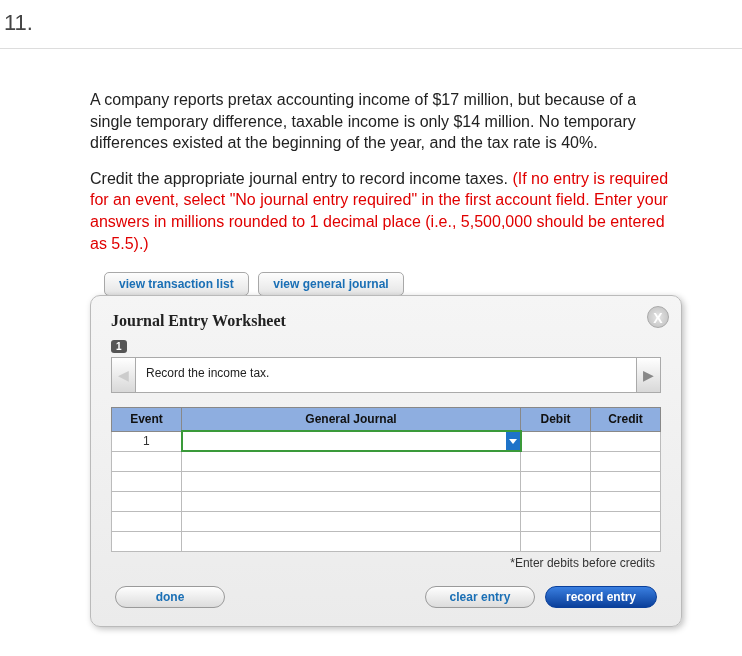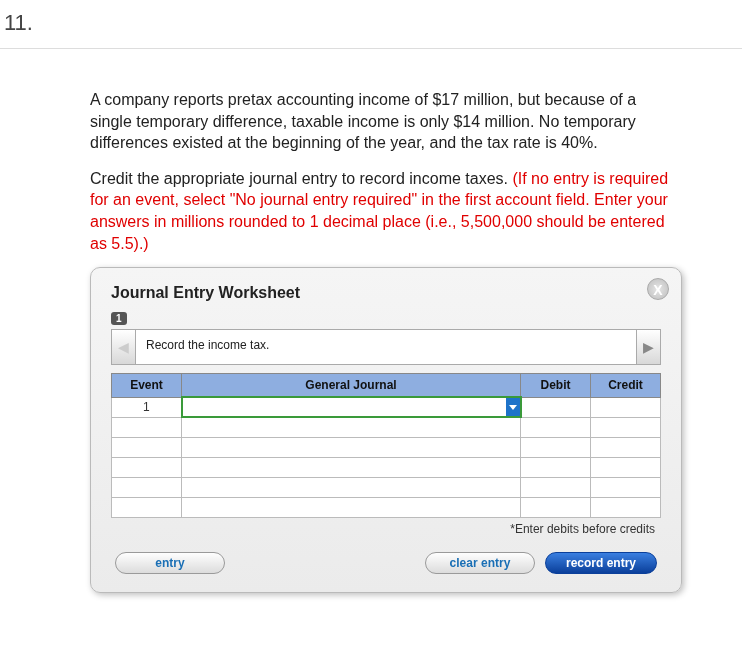--- a/index.html
+++ b/index.html
@@ -49,20 +49,21 @@
     background: linear-gradient(#f5f5f5,#ebebeb);
     padding: 14px 20px 18px;
     box-shadow: 2px 2px 6px rgba(0,0,0,.25);
     position: relative;
   }
   .panel-title {
     font-size: 16px;
     font-weight: bold;
     color: #222;
     margin: 2px 0 8px;
+    font-family: Liberation Serif, serif;
   }
   .close-x {
     position: absolute;
     top: 10px; right: 12px;
     width: 22px; height: 22px;
     border-radius: 50%;
     background: radial-gradient(#e6e6e6,#bdbdbd);
     color: #fff;
     font-weight: bold;
     font-size: 14px;
@@ -97,21 +98,21 @@
     background:#fff;
     border:1px solid #aaa;
     padding:8px 10px 12px;
     font-family: Verdana, sans-serif;
     font-size:12px;
     color:#222;
   }
   table.je {
     width:100%;
     border-collapse: collapse;
-    margin-top:8px;
+    margin-top:14px;
     background:#fff;
     font-size:12px;
   }
   table.je th {
     background:#8eaee0;
     color:#111;
     font-weight:bold;
     border:1px solid #888;
     padding:4px 6px;
     text-align:center;
@@ -176,20 +177,24 @@
 <body>
 
 <div class="qnum">11.</div>
 
 <div class="content">
   <div class="problem">A company reports pretax accounting income of $17 million, but because of a single temporary difference, taxable income is only $14 million. No temporary differences existed at the beginning of the year, and the tax rate is 40%.</div>
   <div class="problem">
     <span>Credit the appropriate journal entry to record income taxes. </span><span class="red">(If no entry is required for an event, select "No journal entry required" in the first account field. Enter your answers in millions rounded to 1 decimal place (i.e., 5,500,000 should be entered as 5.5).)</span>
   </div>
 
+  <div class="tabbar">
+    <span class="tabbtn">view transaction list</span>
+    <span class="tabbtn">view general journal</span>
+  </div>
 
   <div class="panel">
     <div class="close-x">X</div>
     <div class="panel-title">Journal Entry Worksheet</div>
     <span class="stepbadge">1</span>
 
     <div class="instruction-row">
       <div class="navbtn left">◀</div>
       <div class="instruction">Record the income tax.</div>
       <div class="navbtn right">▶</div>
@@ -247,20 +252,20 @@
           <td></td>
           <td class="gj-cell"></td>
           <td></td>
           <td></td>
         </tr>
       </tbody>
     </table>
     <div class="footnote">*Enter debits before credits</div>
 
     <div class="btnrow">
-      <span class="pillbtn blue-text">entry</span>
+      <span class="pillbtn blue-text">done</span>
       <div class="right-group">
         <span class="pillbtn blue-text">clear entry</span>
         <span class="pillbtn primary">record entry</span>
       </div>
     </div>
   </div>
 </div>
 
 </body></html>

